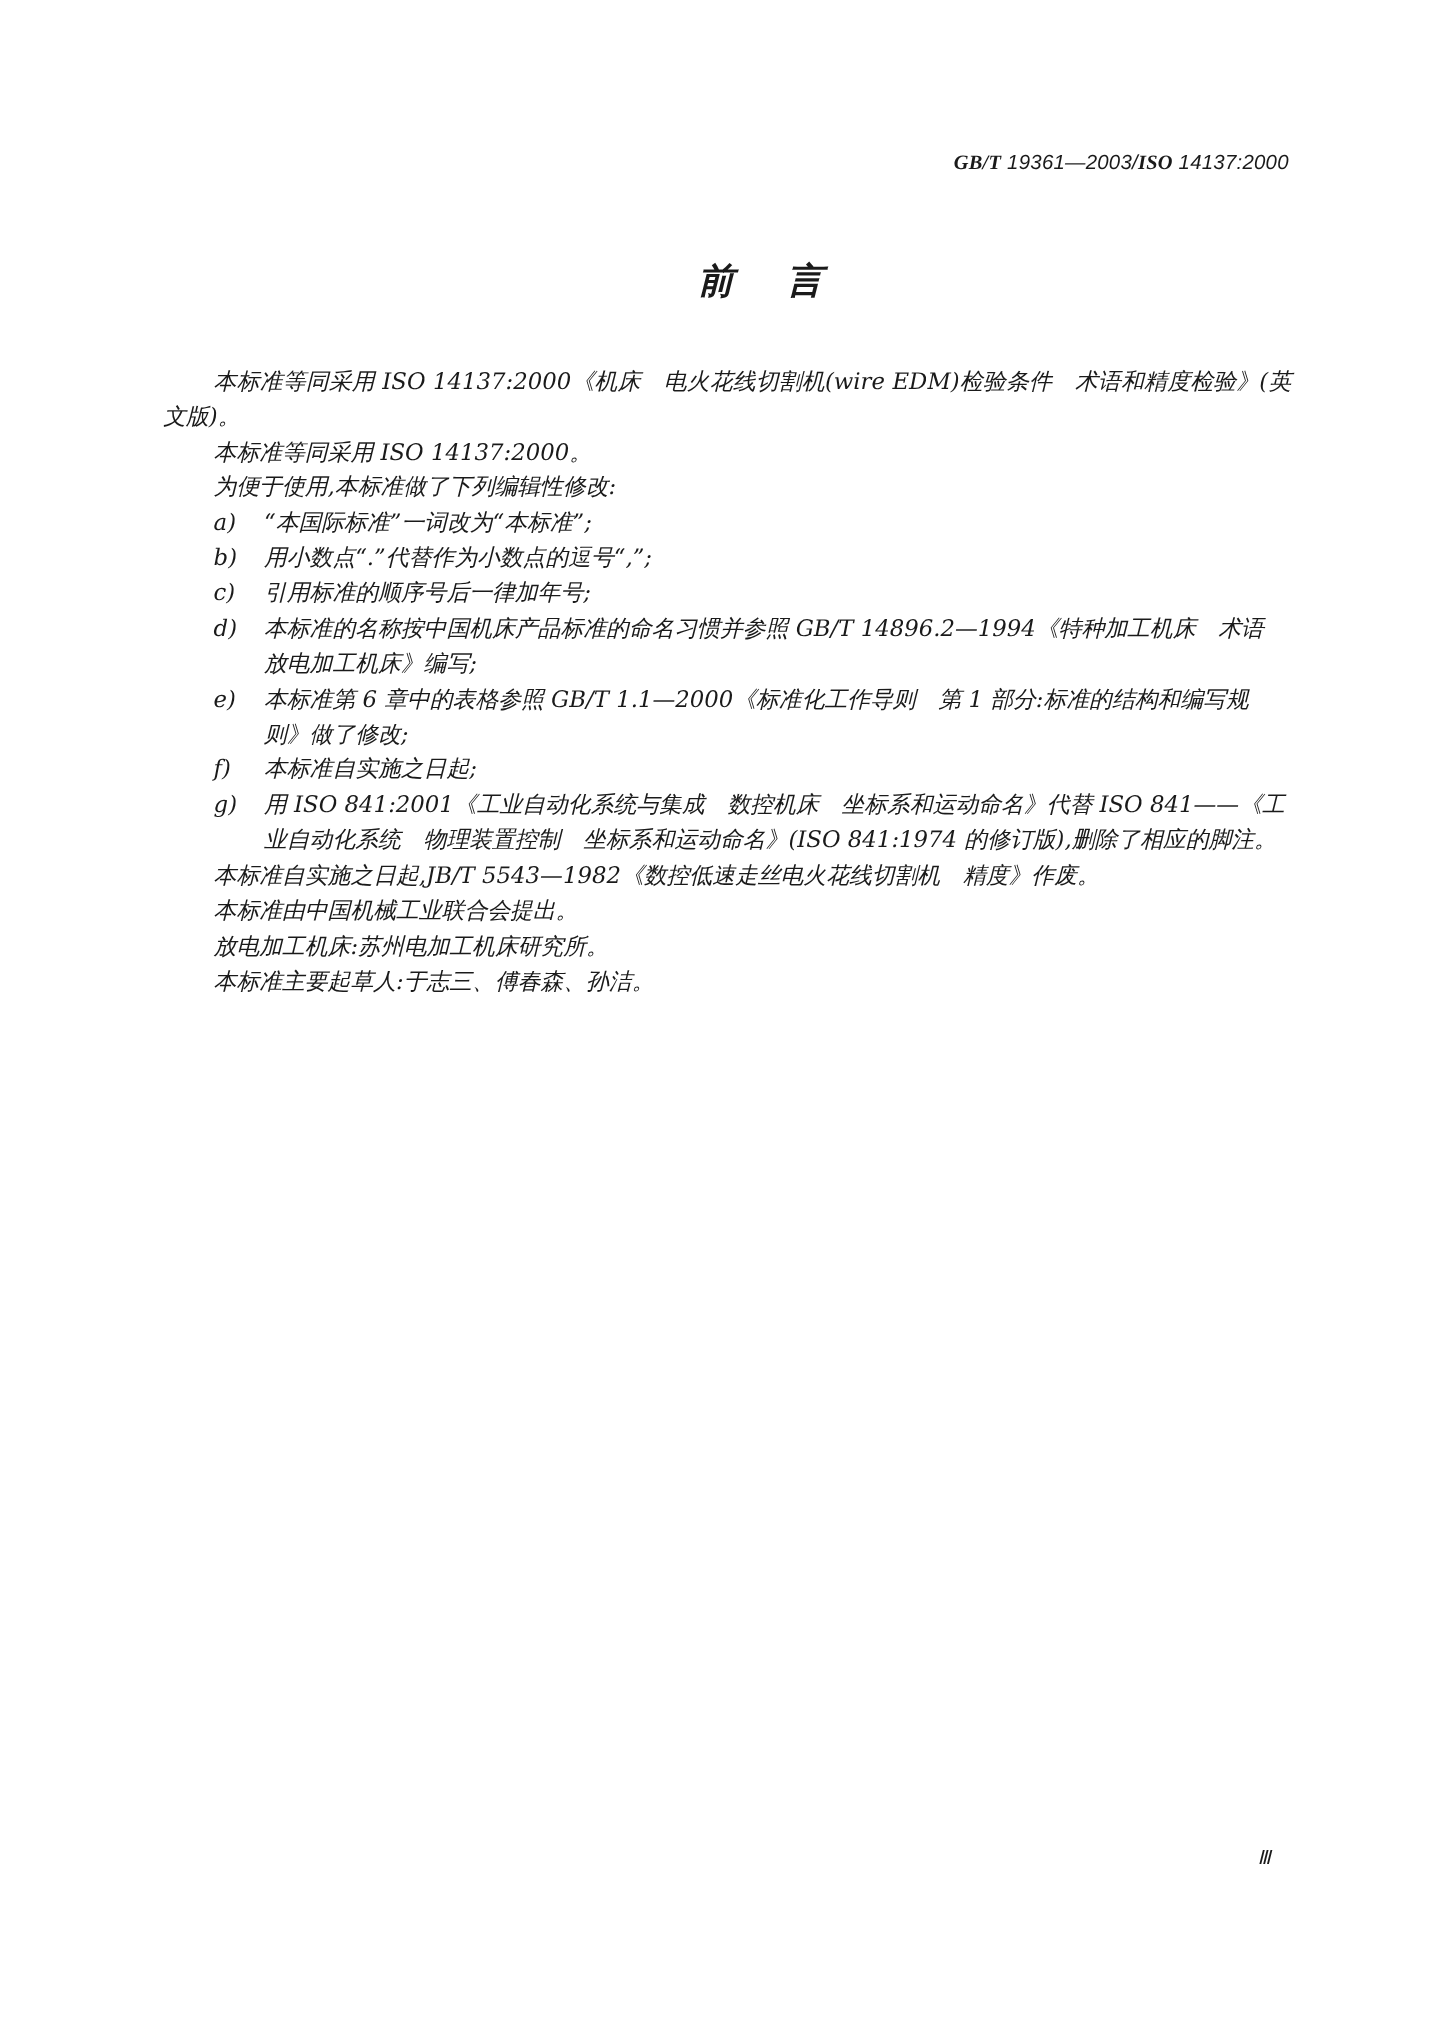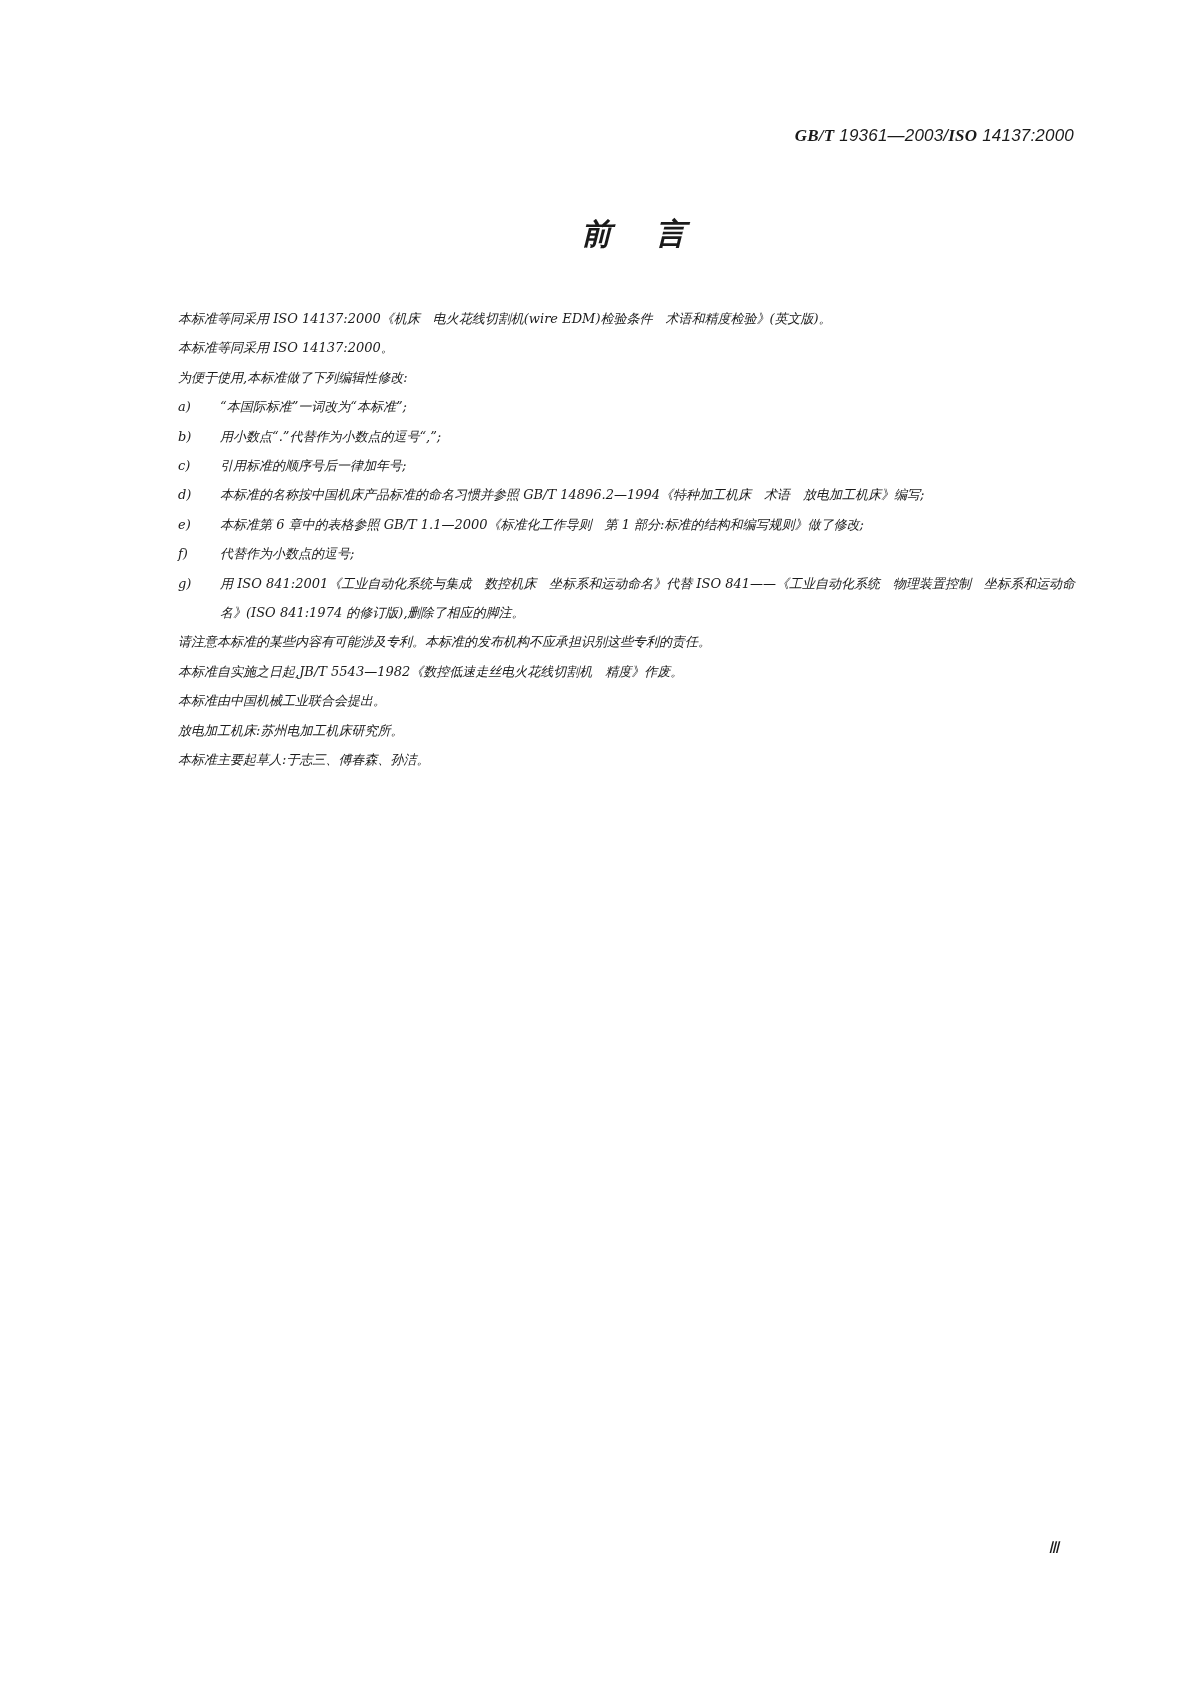--- a/index.html
+++ b/index.html
@@ -5,21 +5,21 @@
   html, body { margin: 0; padding: 0; background: #ffffff; }
   body { width: 1191px; height: 1684px; position: relative; overflow: hidden;
          font-family: "DejaVu Serif", "Liberation Serif", serif; color: #1a1a1a; }
   .page { position: absolute; left: 16px; top: 0; width: 1191px; height: 1432px; font-style: italic; }
   .header { position: absolute; top: 126px; right: 133px; font-size: 17px;
             font-family: "Liberation Sans", "DejaVu Sans", sans-serif; letter-spacing: 0.2px; }
   .header b { font-family: "Liberation Serif", serif; font-weight: bold; }
   .title { position: absolute; top: 214px; left: 0; width: 1191px; text-align: center;
            font-size: 30px; font-weight: bold; letter-spacing: 44px; padding-left: 44px;
            font-family: "DejaVu Sans", sans-serif; }
-  .body { position: absolute; top: 304px; left: 120px; width: 940px; font-size: 13px;
+  .body { position: absolute; top: 304px; left: 120px; width: 940px; font-size: 19px;
           line-height: 29.4px; }
   .p { text-indent: 42px; margin: 0; text-align: justify; }
   .item { position: relative; padding-left: 84px; margin: 0; }
   .item .mk { position: absolute; left: 42px; top: 0; }
   .pagenum { position: absolute; top: 1538px; left: 1032px; font-size: 16px;
              font-family: "Liberation Serif", serif; }
 </style>
 </head>
 <body>
 
@@ -31,24 +31,23 @@
   <div class="body">
     <p class="p">本标准等同采用 ISO 14137:2000《机床　电火花线切割机(wire EDM)检验条件　术语和精度检验》(英文版)。</p>
     <p class="p">本标准等同采用 ISO 14137:2000。</p>
     <p class="p">为便于使用,本标准做了下列编辑性修改:</p>
 
     <div class="item"><span class="mk">a)</span><span>“本国际标准”一词改为“本标准”;</span></div>
     <div class="item"><span class="mk">b)</span><span>用小数点“.”代替作为小数点的逗号“,”;</span></div>
     <div class="item"><span class="mk">c)</span><span>引用标准的顺序号后一律加年号;</span></div>
     <div class="item"><span class="mk">d)</span><span>本标准的名称按中国机床产品标准的命名习惯并参照 GB/T 14896.2—1994《特种加工机床　术语　放电加工机床》编写;</span></div>
     <div class="item"><span class="mk">e)</span><span>本标准第 6 章中的表格参照 GB/T 1.1—2000《标准化工作导则　第 1 部分:标准的结构和编写规则》做了修改;</span></div>
-    <div class="item"><span class="mk">f)</span><span>代替作为小数点的逗号;</span></div>
+    <div class="item"><span class="mk">f)</span><span>本标准自实施之日起;</span></div>
     <div class="item"><span class="mk">g)</span><span>用 ISO 841:2001《工业自动化系统与集成　数控机床　坐标系和运动命名》代替 ISO 841——《工业自动化系统　物理装置控制　坐标系和运动命名》(ISO 841:1974 的修订版),删除了相应的脚注。</span></div>
 
-    <p class="p">请注意本标准的某些内容有可能涉及专利。本标准的发布机构不应承担识别这些专利的责任。</p>
     <p class="p">本标准自实施之日起,JB/T 5543—1982《数控低速走丝电火花线切割机　精度》作废。</p>
     <p class="p">本标准由中国机械工业联合会提出。</p>
     <p class="p">放电加工机床:苏州电加工机床研究所。</p>
     <p class="p">本标准主要起草人:于志三、傅春森、孙洁。</p>
   </div>
 
   <div class="pagenum">Ⅲ</div>
 </div>
 
 </body></html>

